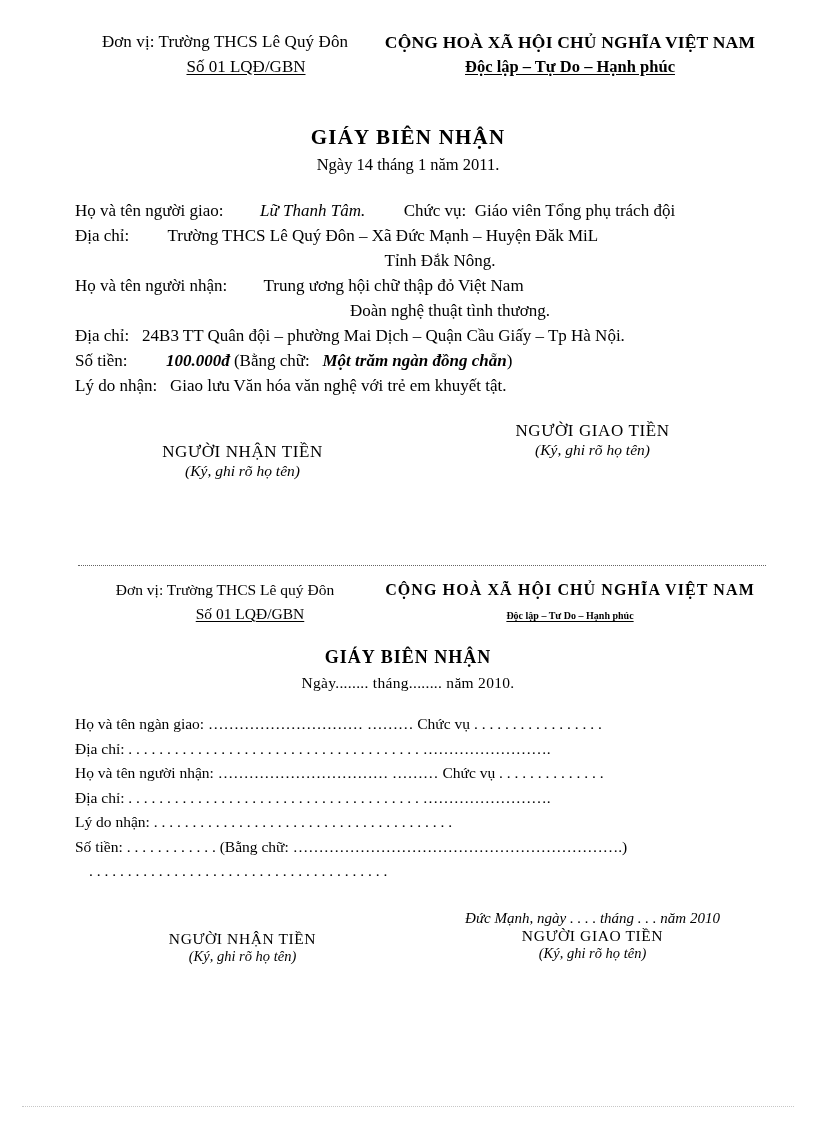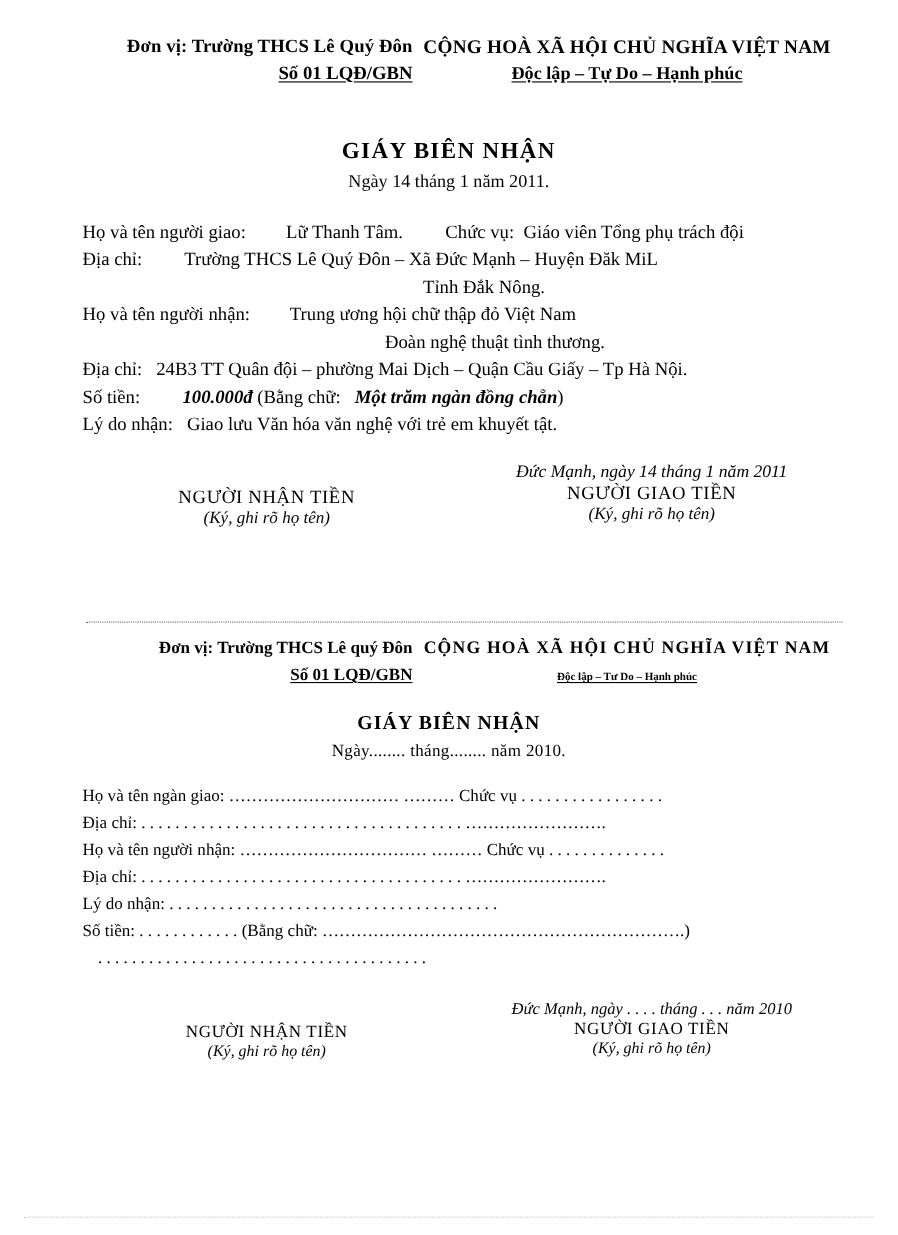--- a/index.html
+++ b/index.html
@@ -25,28 +25,27 @@
   }
 
   
   .hdr-row {
     display: flex;
     width: 690px;
     margin-left: 75px;
   }
   .hdr-left {
     width: 300px;
-    text-align: right;
-    font-weight: bold;
+    text-align: center;
   }
   .hdr-right {
     flex: 1;
     text-align: center;
   }
-  .ital { }
+  .ital { font-style: italic; }
   .bi { font-weight: bold; font-style: italic; }
 
   
   .sec1 { position: absolute; top: 0; left: 0; width: 816px; }
 
   .s1-head { margin-top: 30px; font-size: 17px; line-height: 1.42; }
   .s1-head .org-line { letter-spacing: .1px; }
   .s1-head .nat-line {
     font-size: 17.5px;
     font-weight: bold;
@@ -268,21 +267,20 @@
         <span>Giao lưu Văn hóa văn nghệ với trẻ em khuyết tật.</span>
       </div>
     </div>
 
     <div class="sig-wrap s1-sig">
       <div class="sig-col left">
         <div class="sig-role">NGƯỜI NHẬN  TIỀN</div>
         <div class="sig-note">(Ký, ghi rõ họ tên)</div>
       </div>
       <div class="sig-col">
-        <div class="sig-place">Đức Mạnh, ngày 14 tháng  1 năm 2011</div>
         <div class="sig-role">NGƯỜI GIAO TIỀN</div>
         <div class="sig-note">(Ký, ghi rõ họ tên)</div>
       </div>
     </div>
   </div>
 
   <div class="dot-sep" style="top:565px;"></div>
 
   <div class="sec2">
 

